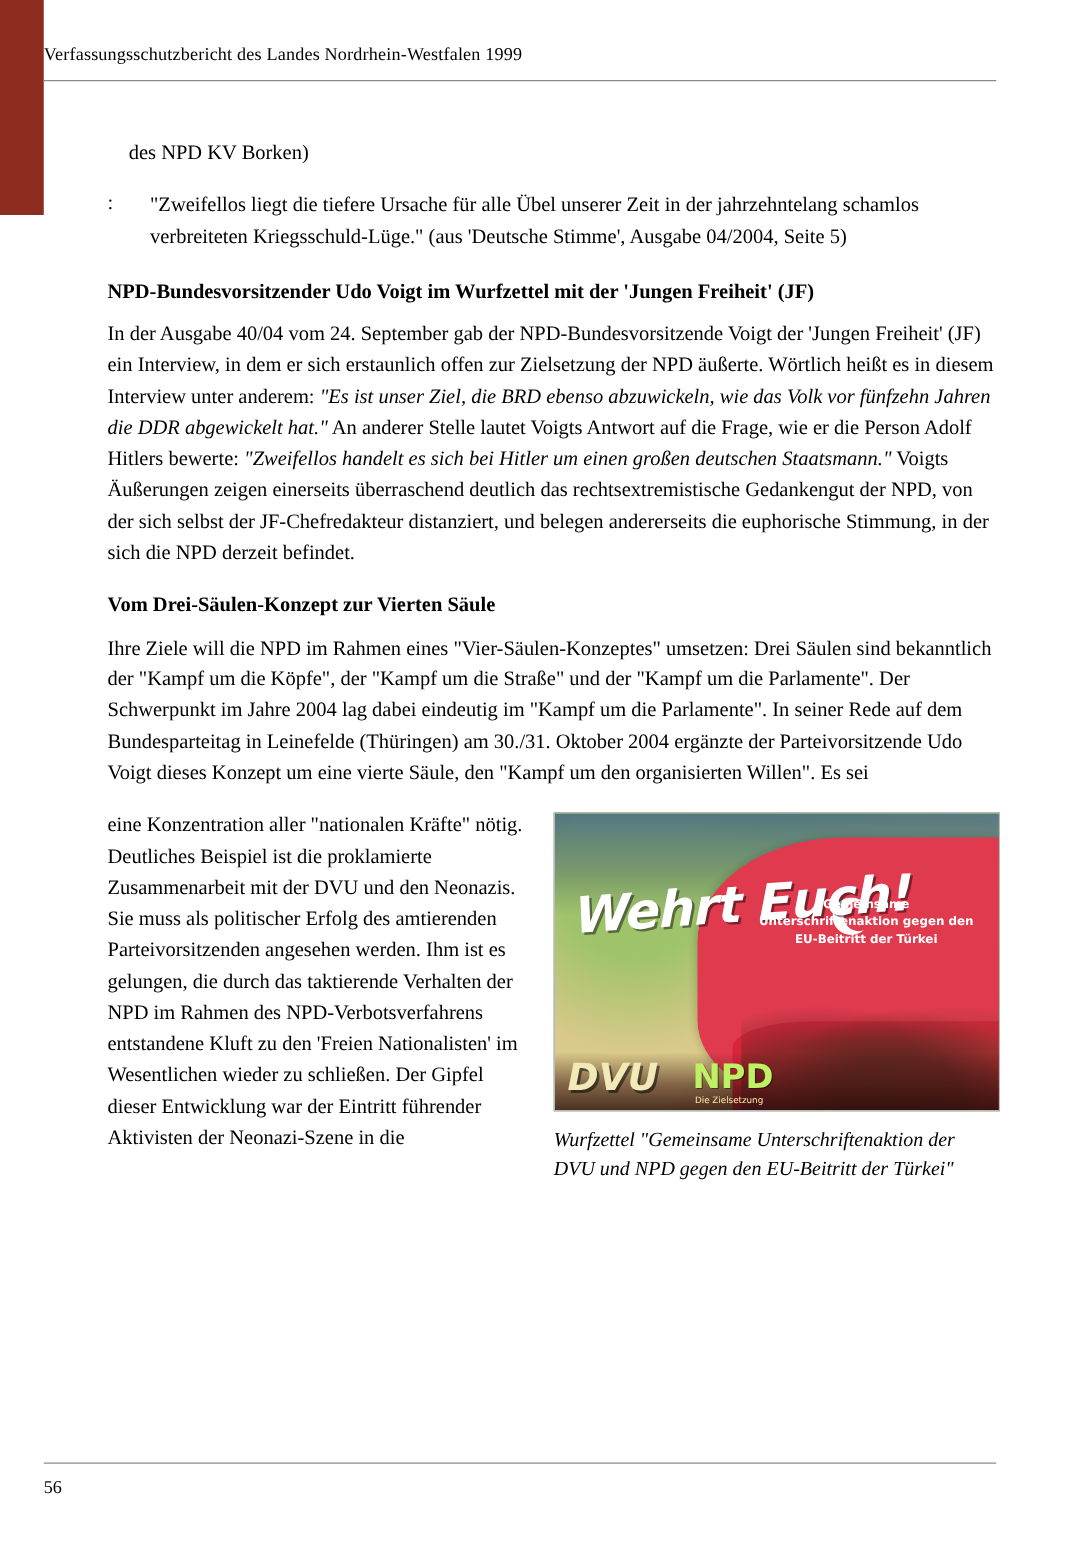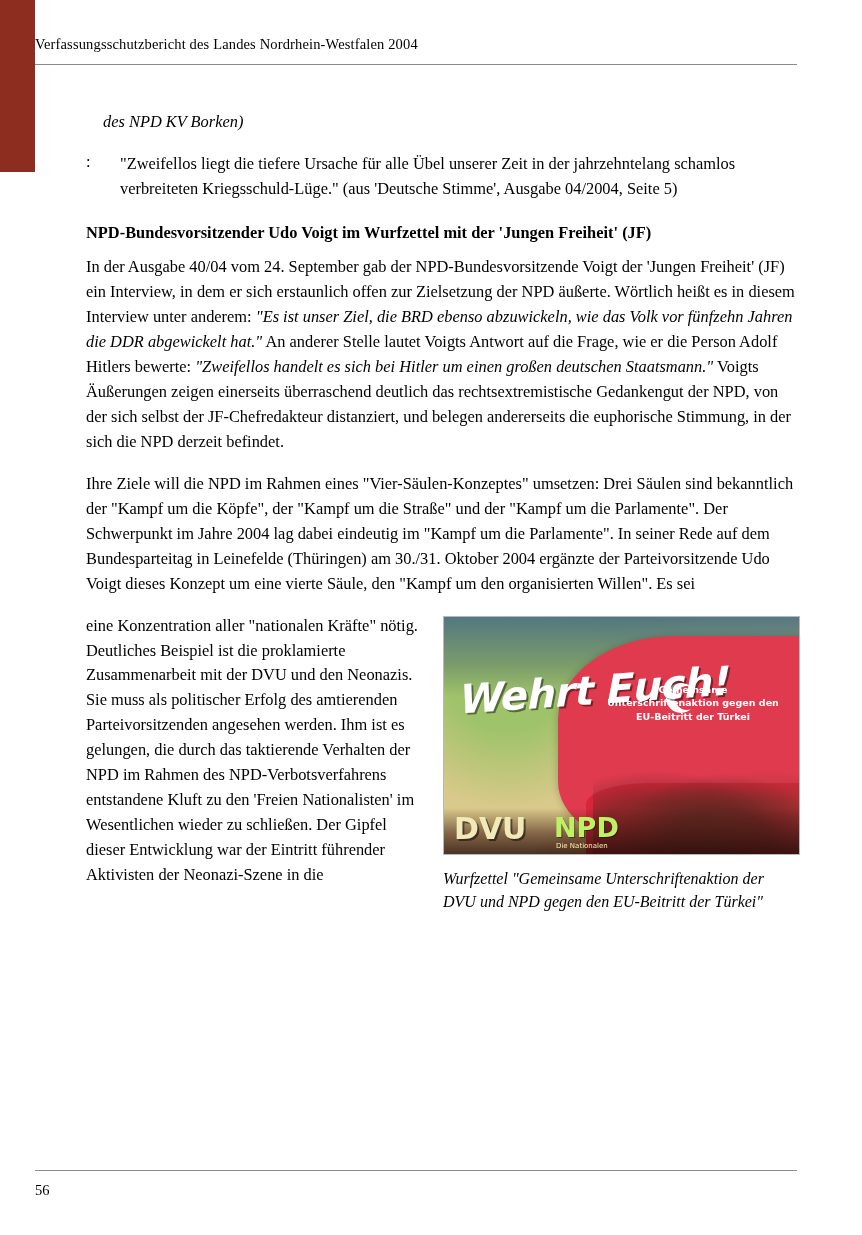--- a/index.html
+++ b/index.html
@@ -67,21 +67,20 @@
     line-height: 1.52;
     text-align: left;
   }
 
   .para {
     margin-bottom: 17px;
   }
 
   .indent-first {
     padding-left: 17px;
-    font-style: italic;
   }
 
   .quote-block {
     position: relative;
     padding-left: 34px;
     margin-bottom: 19px;
   }
   .quote-marker {
     position: absolute;
     left: 0;
@@ -211,20 +210,21 @@
     font-size: 9.5px;
     line-height: 1.45;
     color: #ffffff;
   }
   .poster-dvu {
     position: absolute;
     left: 10px;
     bottom: 8px;
     font-family: "DejaVu Sans", sans-serif;
     font-weight: bold;
+    font-style: italic;
     font-size: 30px;
     color: #f2e9b8;
     text-shadow: 2px 2px 0 rgba(0,0,0,.5);
   }
   .poster-npd {
     position: absolute;
     left: 110px;
     bottom: 11px;
     font-family: "DejaVu Sans", sans-serif;
     font-weight: bold;
@@ -276,39 +276,40 @@
   .clearfix::after { content: ""; display: block; clear: both; }
 </style>
 </head>
 <body>
 
 <div class="page">
 
   <div class="side-bar"></div>
 
   <div class="header">
-    <div class="header-text">Verfassungsschutzbericht des Landes Nordrhein-Westfalen 2004</div>
+    <div class="header-text">Verfassungsschutzbericht des Landes Nordrhein-Westfalen 1999</div>
   </div>
   <div class="header-rule"></div>
 
   <div class="content">
 
     <p class="para indent-first">des NPD KV Borken)</p>
 
     <div class="quote-block">
       <span class="quote-marker">:</span>
       <p>"Zweifellos liegt die tiefere Ursache für alle Übel unserer Zeit in der jahrzehntelang schamlos verbreiteten Kriegsschuld-Lüge." (aus 'Deutsche Stimme', Ausgabe 04/2004, Seite 5)</p>
     </div>
 
     <h2 class="heading">NPD-Bundesvorsitzender Udo Voigt im Wurfzettel mit der 'Jungen Freiheit' (JF)</h2>
 
     <p class="para">
       <span>In der Ausgabe 40/04 vom 24. September gab der NPD-Bundesvorsitzende Voigt der 'Jungen Freiheit' (JF) ein Interview, in dem er sich erstaunlich offen zur Zielsetzung der NPD äußerte. Wörtlich heißt es in diesem Interview unter anderem: </span><span class="i">"Es ist unser Ziel, die BRD ebenso abzuwickeln, wie das Volk vor fünfzehn Jahren die DDR abgewickelt hat."</span><span> An anderer Stelle lautet Voigts Antwort auf die Frage, wie er die Person Adolf Hitlers bewerte: </span><span class="i">"Zweifellos handelt es sich bei Hitler um einen großen deutschen Staatsmann."</span><span> Voigts Äußerungen zeigen einerseits überraschend deutlich das rechtsextremistische Gedankengut der NPD, von der sich selbst der JF-Chefredakteur distanziert, und belegen andererseits die euphorische Stimmung, in der sich die NPD derzeit befindet.</span>
     </p>
 
+    <h2 class="heading">Vom Drei-Säulen-Konzept zur Vierten Säule</h2>
 
     <p class="para">Ihre Ziele will die NPD im Rahmen eines "Vier-Säulen-Konzeptes" umsetzen: Drei Säulen sind bekanntlich der "Kampf um die Köpfe", der "Kampf um die Straße" und der "Kampf um die Parlamente". Der Schwerpunkt im Jahre 2004 lag dabei eindeutig im "Kampf um die Parlamente". In seiner Rede auf dem Bundesparteitag in Leinefelde (Thüringen) am 30./31. Oktober 2004 ergänzte der Parteivorsitzende Udo Voigt dieses Konzept um eine vierte Säule, den "Kampf um den organisierten Willen". Es sei</p>
 
     <div class="flow clearfix">
 
       <figure class="figure">
         <div class="figure-img">
           <div class="poster-map"></div>
           <div class="poster-sky"></div>
           <div class="poster-red"></div>
@@ -316,21 +317,21 @@
           <div class="poster-people"></div>
           <div class="poster-crescent-wrap">
             <div class="poster-crescent-outer"></div>
             <div class="poster-crescent-inner"></div>
           </div>
           <div class="poster-headline">Wehrt Euch!</div>
           <div class="poster-sub">Gemeinsame Unterschriftenaktion gegen den EU-Beitritt der Türkei</div>
           <div class="poster-bottomband"></div>
           <div class="poster-dvu">DVU</div>
           <div class="poster-npd">NPD</div>
-          <div class="poster-npd-sub">Die Nationalen</div>
+          <div class="poster-npd-sub">Die Zielsetzung</div>
         </div>
         <figcaption class="figure-caption">Wurfzettel  "Gemeinsame Unterschriftenaktion der DVU und NPD gegen den EU-Beitritt der Türkei"</figcaption>
       </figure>
 
       <p class="wrap-text">eine Konzentration aller "nationalen Kräfte" nötig. Deutliches Beispiel ist die proklamierte Zusammenarbeit mit der DVU und den Neonazis. Sie muss als politischer Erfolg des amtierenden Parteivorsitzenden angesehen werden. Ihm ist es gelungen, die durch das taktierende Verhalten der NPD im Rahmen des NPD-Verbotsverfahrens entstandene Kluft zu den 'Freien Nationalisten' im Wesentlichen wieder zu schließen. Der Gipfel dieser Entwicklung war der Eintritt führender Aktivisten der Neonazi-Szene in die</p>
 
     </div>
 
   </div>
 

